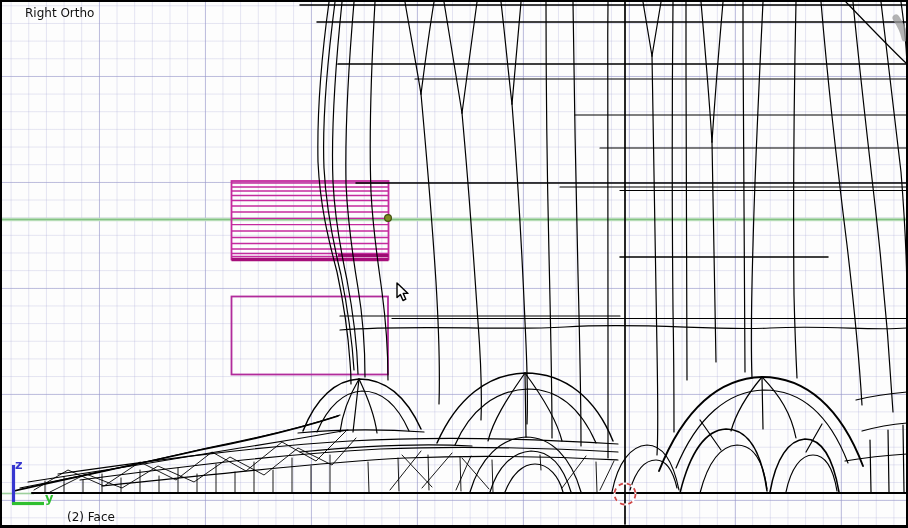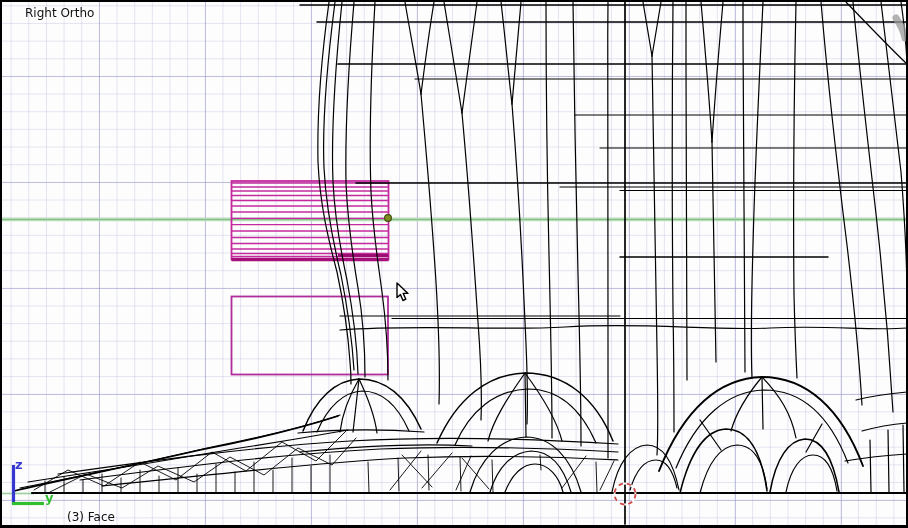--- a/index.html
+++ b/index.html
@@ -218,18 +218,18 @@
       <line x1="13.5" y1="465" x2="13.5" y2="504" stroke="#3636d0" stroke-width="3.2"></line>
       <line x1="12" y1="503.5" x2="44" y2="503.5" stroke="#2fbf2f" stroke-width="3.2"></line>
     </g>
 
     <g transform="translate(397,283)">
       <path d="M0,0 L0,14.5 L3.4,11.6 L6,17.5 L8.8,16.2 L6.2,10.4 L11,10.4 Z" fill="#ffffff" stroke="#000000" stroke-width="1.4" stroke-linejoin="round"></path>
     </g>
   </svg>
 
   <div id="view-label" class="label">Right Ortho</div>
-  <div id="status-label" class="label">(3) Face</div>
+  <div id="status-label" class="label">(2) Face</div>
   <div class="gz" style="left:15px;top:457px;color:#3636d0;">z</div>
   <div class="gz" style="left:45px;top:490px;color:#2fbf2f;">y</div>
 
   <div id="frame"></div>
 </div>
 
 </body></html>

